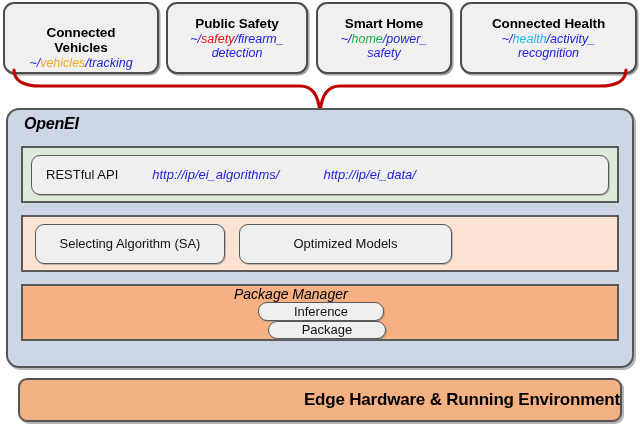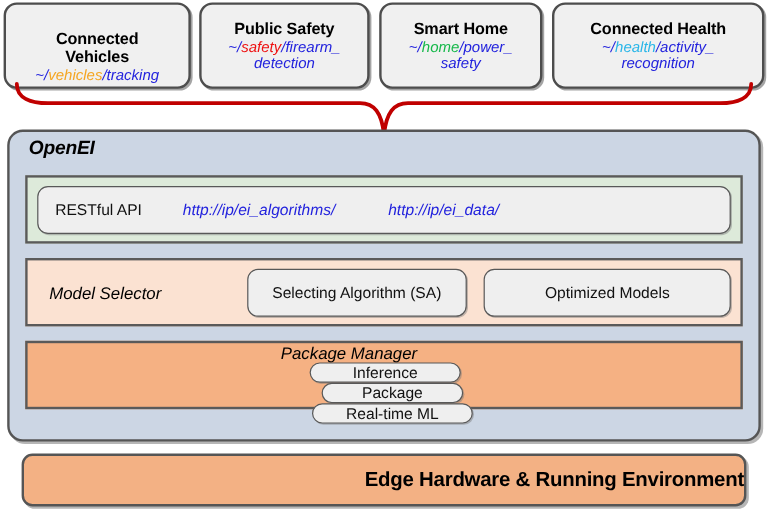--- a/index.html
+++ b/index.html
@@ -253,30 +253,28 @@
 
     <div class="layer layer-libei">
       <div class="pill api-pill">
         <span class="api-name">RESTful API</span>
         <span class="api-url u1">http://ip/ei_algorithms/</span>
         <span class="api-url u2">http://ip/ei_data/</span>
       </div>
     </div>
 
     <div class="layer layer-model">
-      <div class="layer-label w-model">Model Selector</div>
       <div class="pill pill-sa">Selecting Algorithm (SA)</div>
       <div class="pill pill-om">Optimized Models</div>
     </div>
 
     <div class="layer layer-package">
       <div class="layer-label w-package">Package Manager</div>
       <div class="pill pill-inf">Inference</div>
       <div class="pill pill-tra">Package</div>
-      <div class="pill pill-rml">Real-time ML</div>
     </div>
   </div>
 
   <div class="edge-bar">
     <span>Edge Hardware &amp; Running Environment</span>
   </div>
 
 </div>
 
 </body></html>

